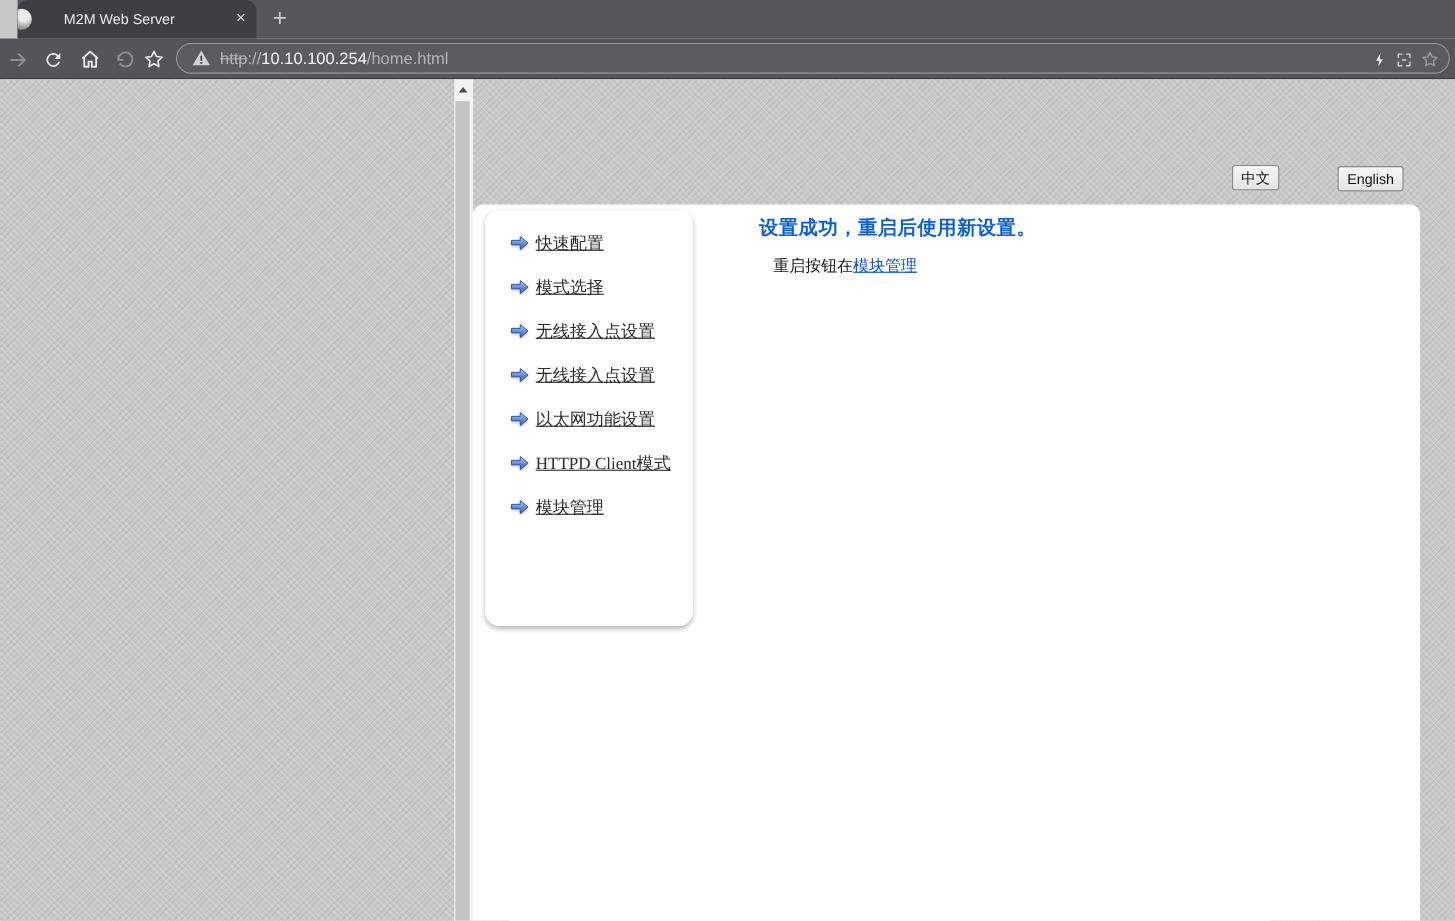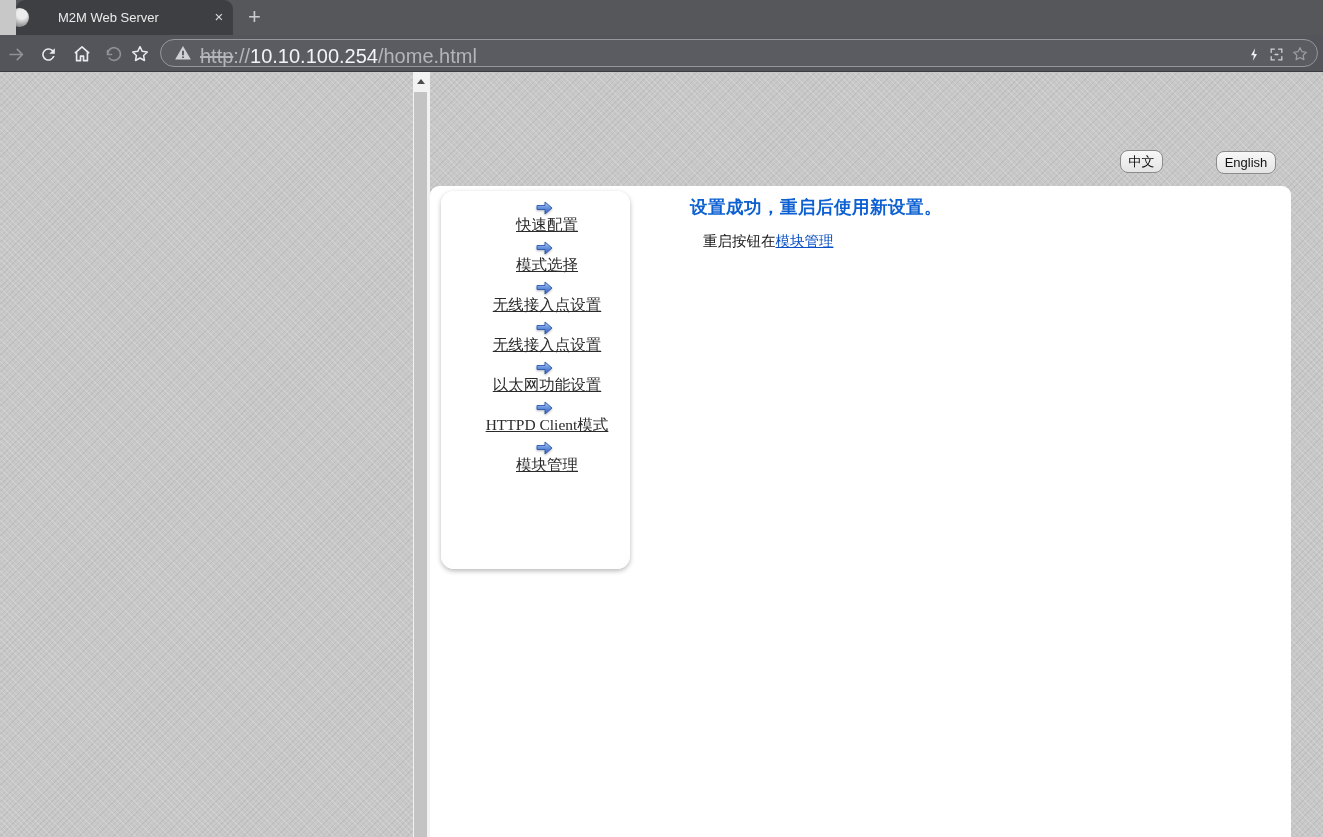--- a/index.html
+++ b/index.html
@@ -24,21 +24,21 @@
              align-items:center; justify-content:center; }
   .ic-fwd    { left:4px; }
   .ic-reload { left:36px; }
   .ic-home   { left:70px; }
   .ic-undo   { left:101px; }
   .ic-star   { left:128px; }
 
   .urlbar { position:absolute; left:160px; top:4px; width:1158px; height:28px;
             border:1px solid #95979c; border-radius:15px; background:#5a5c61; }
   .warn-ic { position:absolute; left:13px; top:4px; }
-  .url-text { position:absolute; left:39px; top:5px; font-size:20px; color:#b3b5b9; white-space:nowrap; }
+  .url-text { position:absolute; left:39px; top:5px; font-size:15px; color:#b3b5b9; white-space:nowrap; }
   .url-text .scheme { text-decoration:line-through; }
   .url-text .host { color:#f2f3f5; }
   .pill-ic { position:absolute; top:3px; width:22px; height:22px; display:flex;
              align-items:center; justify-content:center; }
   .ic-bolt { right:52px; } .ic-crop { right:30px; } .ic-bmstar { right:6px; }
 
   
   .content { position:absolute; top:72px; left:0; right:0; bottom:0; }
   .texture { background-color:#c8c8c8;
     background-image:
@@ -47,33 +47,33 @@
   .left-frame { position:absolute; left:0; top:0; width:413px; height:100%; }
   .vscroll { position:absolute; left:413px; top:0; width:17px; height:100%; background:#f2f2f2; }
   .vscroll-btn { position:absolute; top:0; left:0; width:17px; height:18px; }
   .vscroll-btn i { position:absolute; left:4px; top:7px; width:0; height:0;
                   border-left:4.5px solid transparent; border-right:4.5px solid transparent;
                   border-bottom:5px solid #4c4c4c; }
   .vscroll-thumb { position:absolute; top:20px; left:1px; width:13px; bottom:0; background:#c3c3c3; }
   .right-frame { position:absolute; left:430px; top:0; right:0; height:100%; }
 
   .lang-btn { position:absolute; height:23px; background:linear-gradient(#f7f7f7,#e4e4e4);
-              border:1px solid #8b8b8b; border-radius:8px; font-size:13px; color:#111;
+              border:1px solid #8b8b8b; border-radius:3px; font-size:13px; color:#111;
               font-family:"Liberation Sans",sans-serif; text-align:center; cursor:pointer; }
   .btn-zh { left:690px; top:78px; width:43px; }
   .btn-en { left:786px; top:79px; width:60px; }
 
   .white-panel { position:absolute; left:0; top:114px; width:861px; bottom:0;
                  background:#ffffff; border-radius:9px 9px 0 0; }
 
   .menu-card { position:absolute; left:11px; top:5px; width:189px; height:378px; border-radius:13px;
                background:radial-gradient(130% 115% at 50% 48%, #ffffff 55%, #dedede 100%);
                box-shadow:0 2px 5px rgba(0,0,0,.28); }
   .menu-list { list-style:none; padding:10px 0 0 23px; }
-  .menu-item { height:40px; display:flex; align-items:center;flex-direction:column; }
+  .menu-item { height:40px; display:flex; align-items:center; }
   .menu-item .arrow { width:17px; height:14px; margin-right:6px; flex:0 0 auto;
                       filter:drop-shadow(0.5px 1.5px 1px rgba(0,0,0,.3)); }
   .menu-link { font-family:"Liberation Serif","DejaVu Serif",serif; font-size:15.5px;
                color:#2b2b2b; text-decoration:underline; cursor:pointer; white-space:nowrap; }
 
   .msg { position:absolute; left:260px; top:9px; }
   .msg-heading { font-size:17.5px; font-weight:bold; color:#0c60d1; letter-spacing:0.5px;
                  font-family:"Liberation Sans","DejaVu Sans",sans-serif; }
   .msg-note { margin:13px 0 0 13px; font-size:14.5px; color:#141414;
               font-family:"Liberation Serif","DejaVu Serif",serif; }

